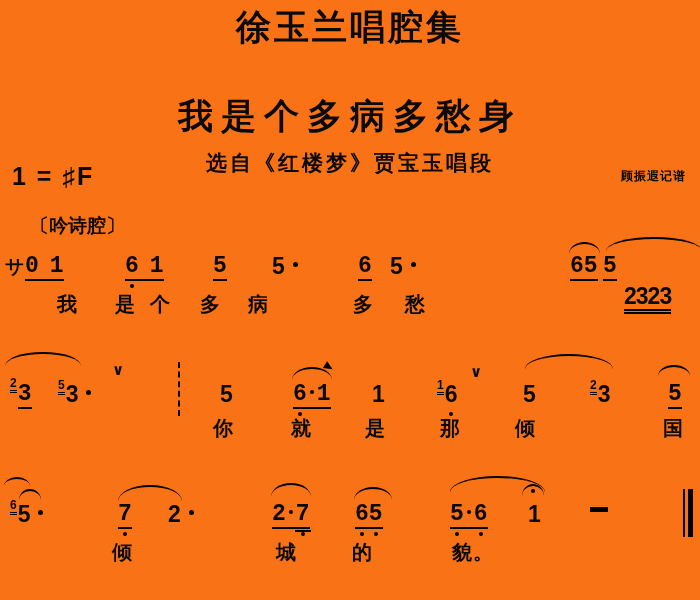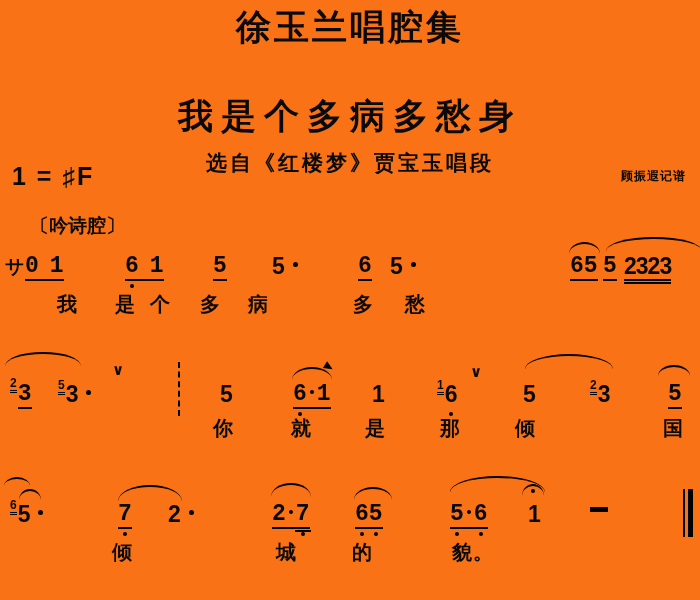--- a/index.html
+++ b/index.html
@@ -12,21 +12,21 @@
   #collection-title{top:4px;font-size:35px;font-weight:900;letter-spacing:3px;}
   #song-title{top:54px;font-size:35px;font-weight:700;letter-spacing:8px;font-family:"Liberation Serif","DejaVu Serif",serif;margin-top:39px;}
   #source-line{top:113px;font-size:21px;font-weight:900;letter-spacing:3px;font-family:"Liberation Serif","DejaVu Serif",serif;margin-top:36px;}
   #key-signature{position:absolute;left:12px;top:162px;font-size:25px;font-weight:900;letter-spacing:2px;}
   #notator-credit{position:absolute;right:14px;top:168px;font-size:12px;font-weight:900;letter-spacing:1px;}
   #section-label{position:absolute;left:30px;top:213px;font-size:19px;font-weight:900;}
   .music-line{position:absolute;left:0;width:700px;height:120px;}
   .note{position:absolute;top:30px;line-height:1;white-space:nowrap;}
   .digits{display:inline-block;font-size:23px;font-weight:900;line-height:1;padding-bottom:1px;}
   .digits.u1{border-bottom:2.5px solid #000;font-family:Liberation Mono, monospace;}
-  .digits.u2{border-bottom:2.5px solid #000;position:relative;}
+  .digits.u2{border-bottom:2.5px solid #000;position:relative;margin-top:30px;}
   .digits.u2::after{content:"";position:absolute;left:0;right:0;bottom:-5px;height:2.5px;background:#000;}
   .digits.tight{letter-spacing:-1px;}
   .d{position:relative;display:inline-block;}
   .d.low::after{content:"";position:absolute;left:50%;bottom:-10px;transform:translateX(-50%);
     width:4px;height:4px;border-radius:50%;background:#000;}
   .d.b2::before{content:"";position:absolute;left:-1px;right:-1px;bottom:-6px;height:2.5px;background:#000;}
   .gap{display:inline-block;width:11px;}
   .sep{display:inline-block;width:4px;height:4px;border-radius:50%;background:#000;margin:0 3px;vertical-align:6px;}
   .dotafter{display:inline-block;width:5px;height:5px;border-radius:50%;background:#000;margin-left:8px;vertical-align:7px;}
   .grace{position:relative;top:-13px;font-size:12px;font-weight:900;margin-right:1px;

